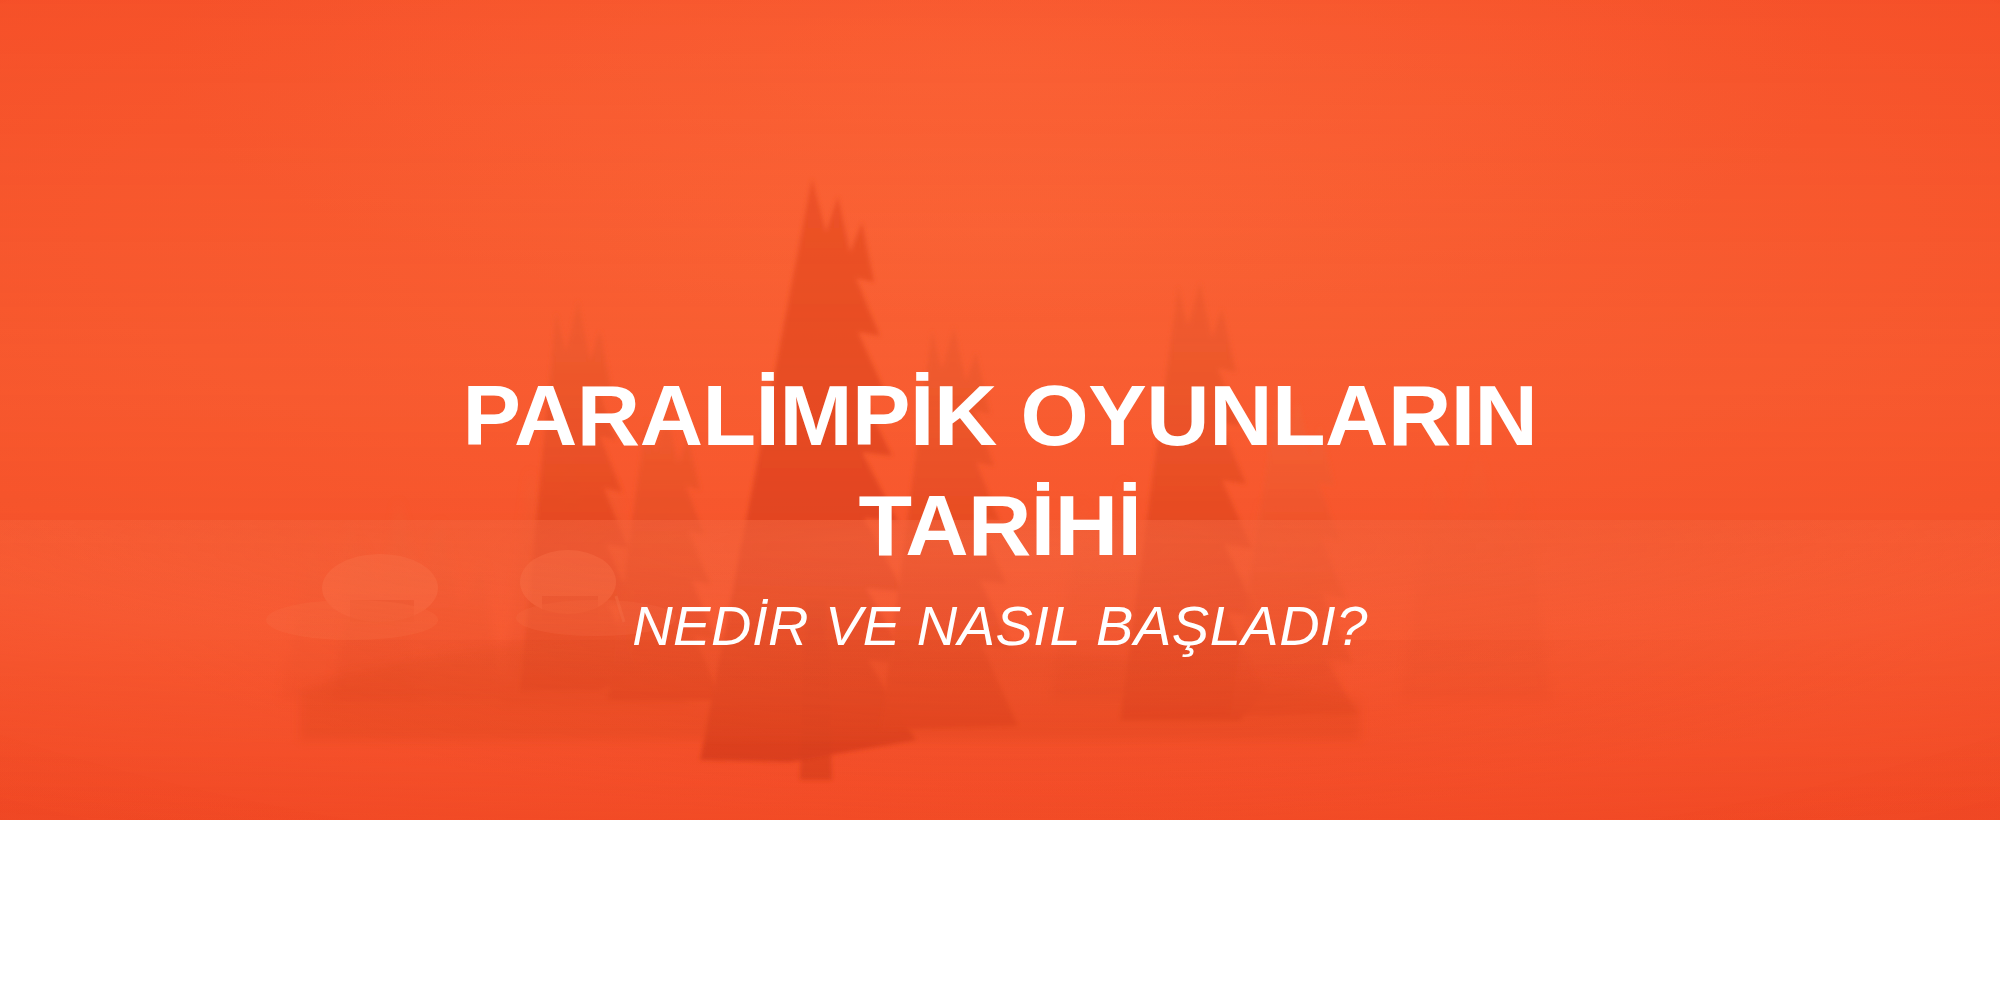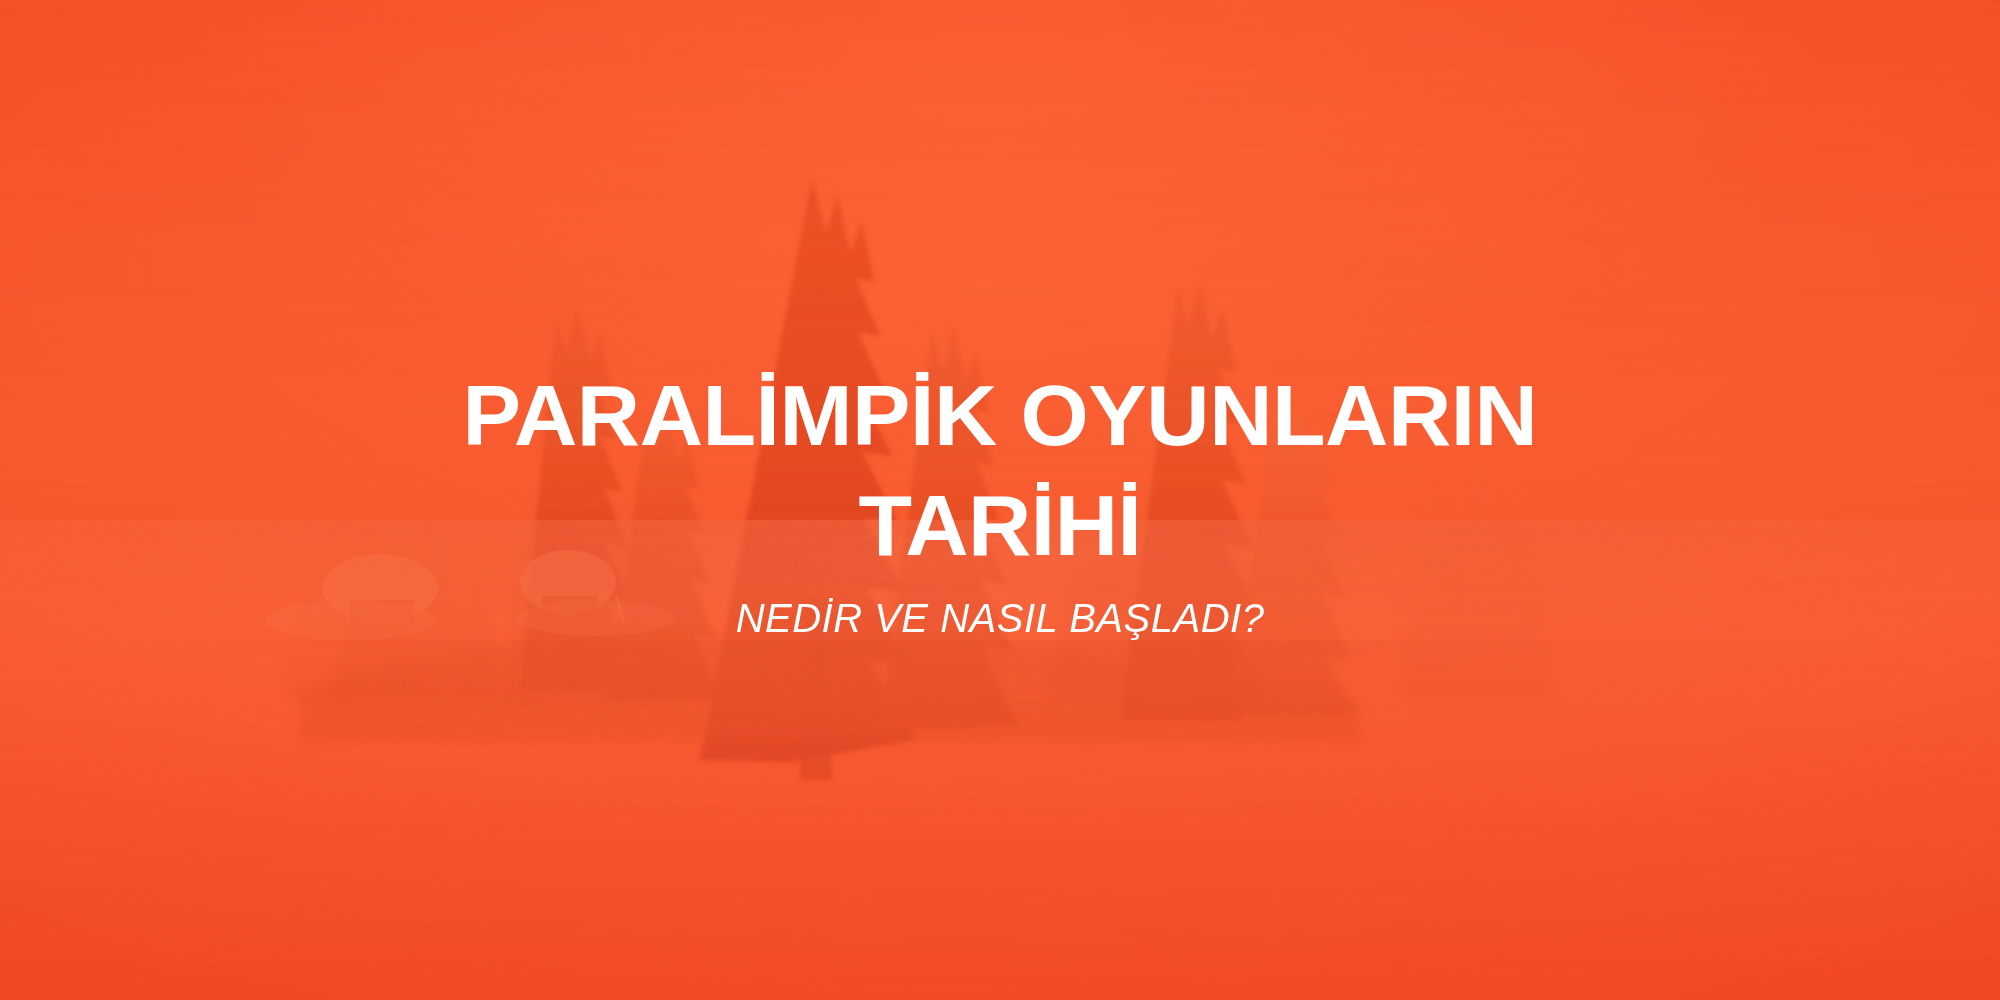--- a/index.html
+++ b/index.html
@@ -3,21 +3,21 @@
 <meta charset="utf-8">
 <style>
   html, body {
     margin: 0;
     padding: 0;
     background: #ffffff;
   }
   #banner {
     position: relative;
     width: 2000px;
-    height: 1000px;
+    height: 820px;
     overflow: hidden;
     background: #0369a1;
     font-family: "Liberation Sans", sans-serif;
   }
 
   
   .layer { position: absolute; inset: 0; }
 
   
   #bg-base {
@@ -92,21 +92,21 @@
     letter-spacing: -0.5px;
     text-transform: uppercase;
     transform: scaleX(1.02);
   }
   .subtitle {
     margin: 18px 0 0 0;
     color: #ffffff;
     font-family: "Liberation Sans", sans-serif;
     font-weight: 300;
     font-style: italic;
-    font-size: 40px;
+    font-size: 56px;
     line-height: 1;
     letter-spacing: 0.5px;
     text-transform: uppercase;
     text-align: center;
   }
 </style>
 </head>
 <body>
 
 <div id="banner">

